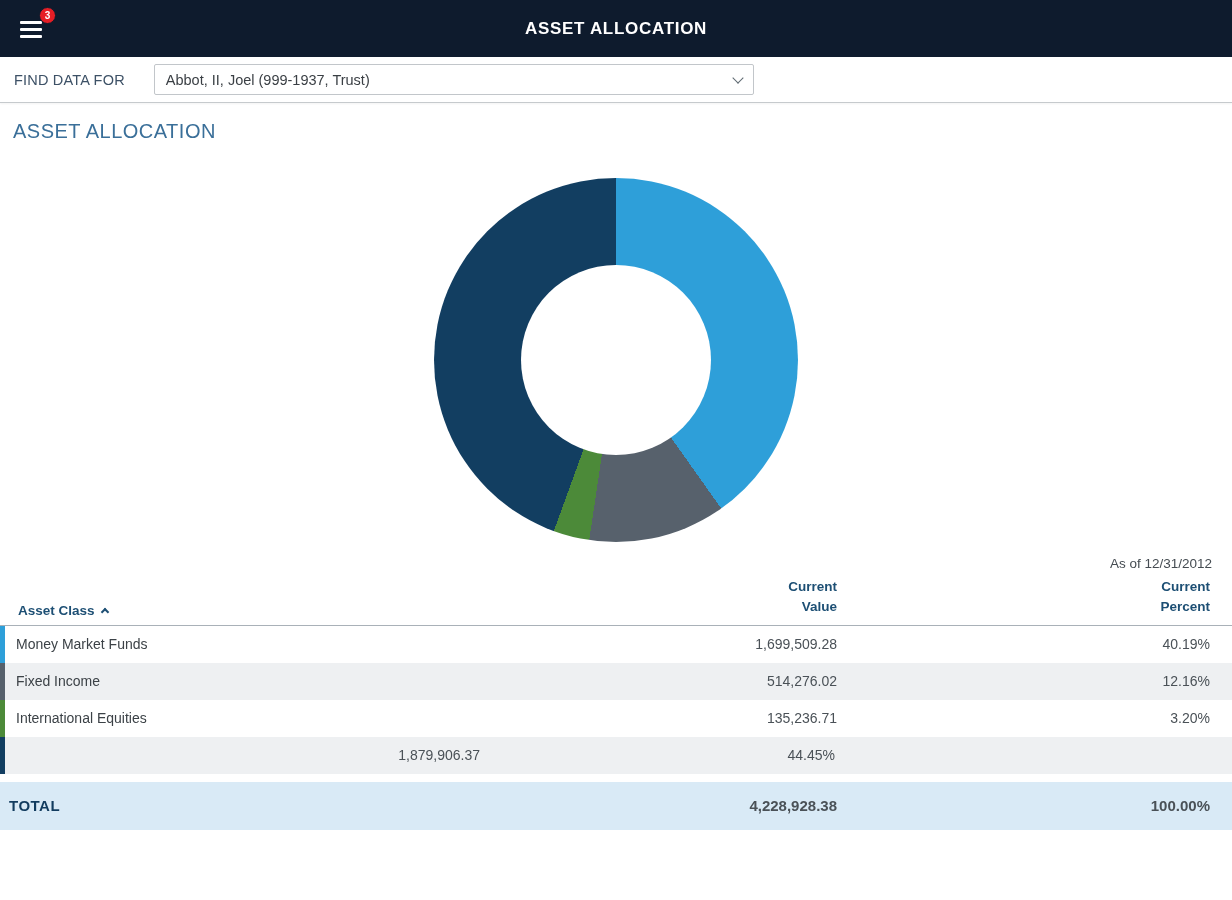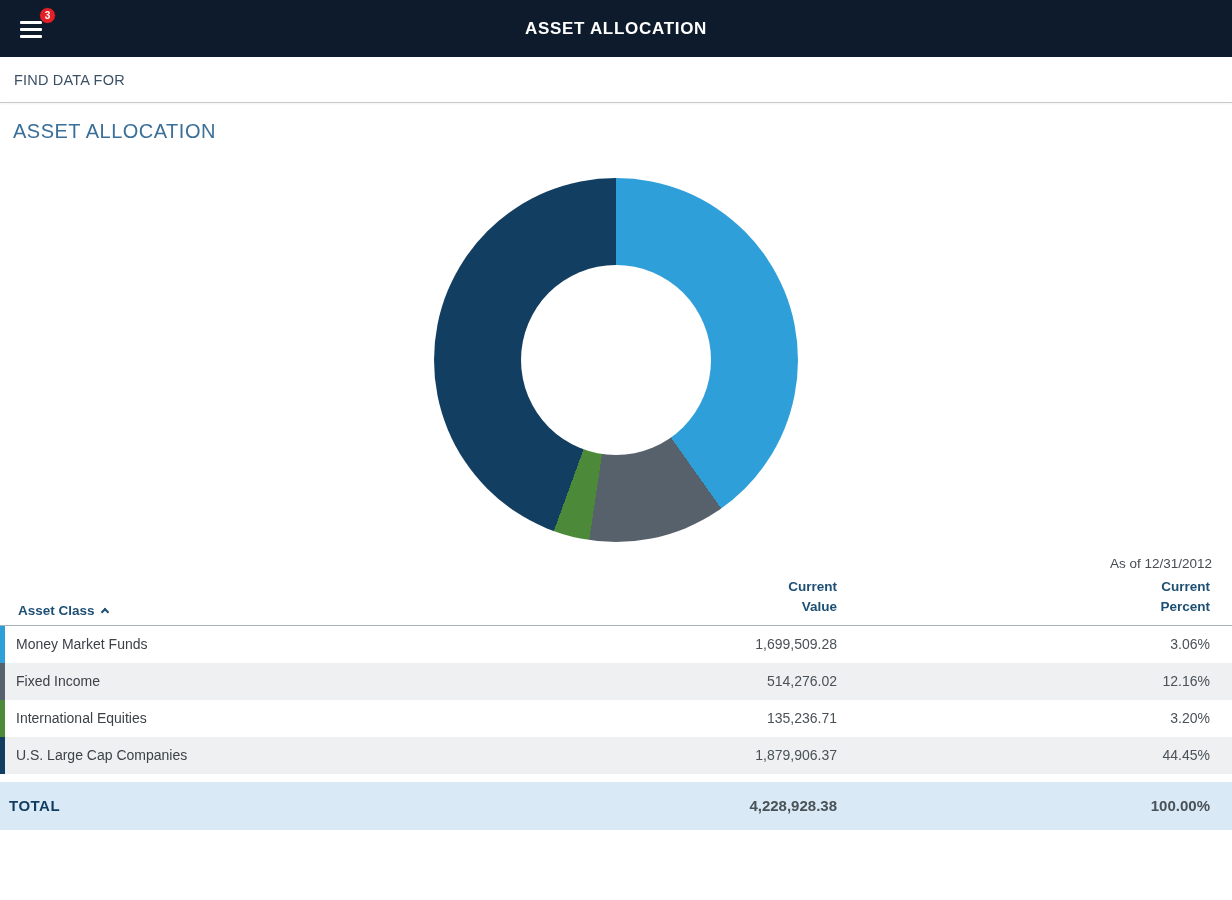--- a/index.html
+++ b/index.html
@@ -105,20 +105,24 @@
     <span class="bars">
       <span></span><span></span><span></span>
     </span>
     <span class="badge">3</span>
   </button>
   <h1 class="topbar-title">ASSET ALLOCATION</h1>
 </header>
 
 <div class="find-row">
   <span class="find-label">FIND DATA FOR</span>
+  <div class="select">
+    <span>Abbot, II, Joel (999-1937, Trust)</span>
+    <span class="chev-down"></span>
+  </div>
 </div>
 
 <main>
   <h2 class="page-title">ASSET ALLOCATION</h2>
 
   <div class="donut-wrap">
     <div class="donut" id="donut" style="background: conic-gradient(rgb(46, 159, 217) 0%, rgb(46, 159, 217) 40.19%, rgb(87, 97, 108) 40.19%, rgb(87, 97, 108) 52.35%, rgb(76, 138, 57) 52.35%, rgb(76, 138, 57) 55.55%, rgb(18, 62, 97) 55.55%, rgb(18, 62, 97) 100%);">
       <div class="donut-hole"></div>
     </div>
   </div>
@@ -139,37 +143,36 @@
         <div>Current</div>
         <div>Percent</div>
       </div>
     </div>
 
     <div class="rows">
       <div class="grid-cols trow">
         <span class="chip" style="background: rgb(46, 159, 217);"></span>
         <span class="cell-label">Money Market Funds</span>
         <span class="cell-num pr-val">1,699,509.28</span>
-        <span class="cell-num pr-pct">3.06%</span>
+        <span class="cell-num pr-pct">40.19%</span>
       </div>
       <div class="grid-cols trow">
         <span class="chip" style="background: rgb(87, 97, 108);"></span>
         <span class="cell-label">Fixed Income</span>
         <span class="cell-num pr-val">514,276.02</span>
         <span class="cell-num pr-pct">12.16%</span>
       </div>
       <div class="grid-cols trow">
         <span class="chip" style="background: rgb(76, 138, 57);"></span>
         <span class="cell-label">International Equities</span>
         <span class="cell-num pr-val">135,236.71</span>
         <span class="cell-num pr-pct">3.20%</span>
       </div>
       <div class="grid-cols trow">
         <span class="chip" style="background: rgb(18, 62, 97);"></span>
-        <span class="cell-label">U.S. Large Cap Companies</span>
         <span class="cell-num pr-val">1,879,906.37</span>
         <span class="cell-num pr-pct">44.45%</span>
       </div>
     </div>
 
     <div class="grid-cols total-row">
       <span class="total-label">TOTAL</span>
       <span class="cell-num pr-val">4,228,928.38</span>
       <span class="cell-num pr-pct">100.00%</span>
     </div>

